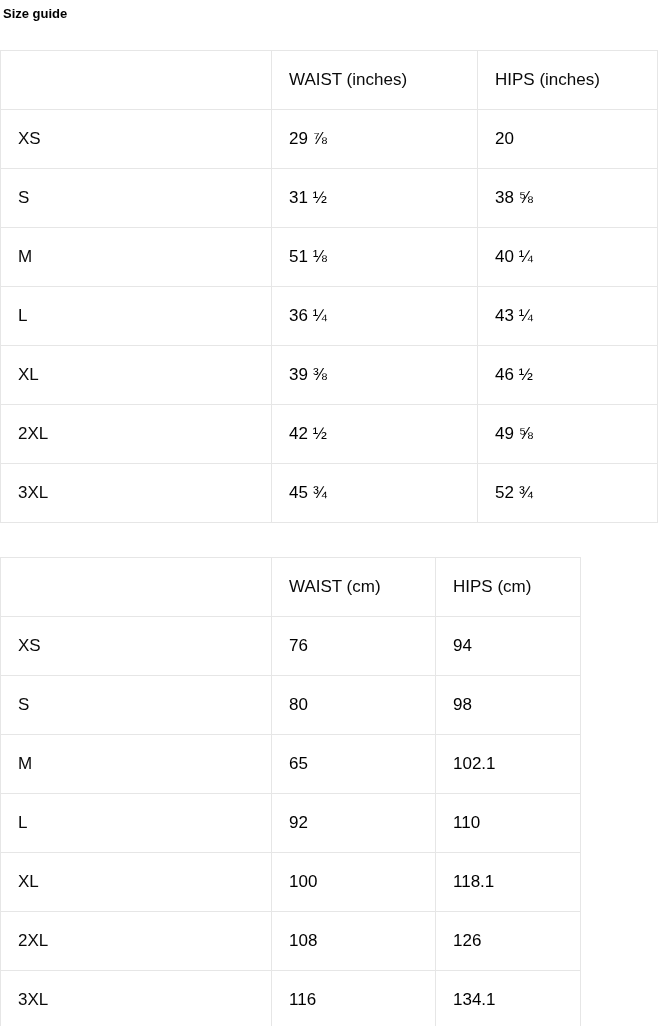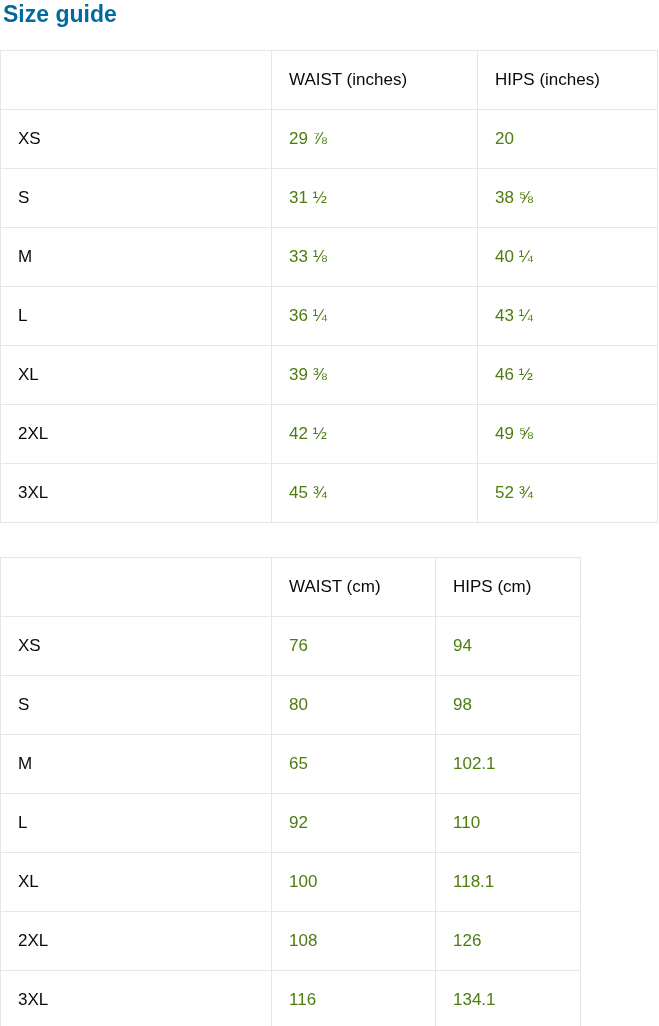--- a/index.html
+++ b/index.html
@@ -8,25 +8,25 @@
     background: #ffffff;
     color: #111111;
     font-family: "Liberation Sans", "DejaVu Sans", sans-serif;
     width: 659px;
   }
   .page {
     width: 659px;
     overflow: hidden;
   }
   .page-title {
-    font-size: 23px;
+    font-size: 13px;
     font-weight: 700;
     line-height: 22px;
     padding: 3px 0 0 3px;
-    color: #0369a1;
+    color: #000000;
   }
   table.size-table {
     border-collapse: collapse;
     table-layout: fixed;
     margin-top: 25px;
   }
   table.size-table.cm {
     margin-top: 34px;
   }
   .size-table th,
@@ -40,21 +40,21 @@
     background: #ffffff;
     overflow: hidden;
     white-space: nowrap;
   }
   .size-table th {
     font-weight: 400;
     color: #0a0a0a;
   }
   .size-table td {
     font-weight: 400;
-    color: #4d7c0f;
+    color: #000000;
   }
   
   table.inches col.c-size  { width: 271px; }
   table.inches col.c-waist { width: 206px; }
   table.inches col.c-hips  { width: 180px; }
   
   table.cm col.c-size  { width: 271px; }
   table.cm col.c-waist { width: 164px; }
   table.cm col.c-hips  { width: 145px; }
 </style>
@@ -87,21 +87,21 @@
         </tr>
 
         <tr>
           <th>S</th>
           <td>31 ½</td>
           <td>38 ⅝</td>
         </tr>
 
         <tr>
           <th>M</th>
-          <td>33 ⅛</td>
+          <td>51 ⅛</td>
           <td>40 ¼</td>
         </tr>
 
         <tr>
           <th>L</th>
           <td>36 ¼</td>
           <td>43 ¼</td>
         </tr>
 
         <tr>

